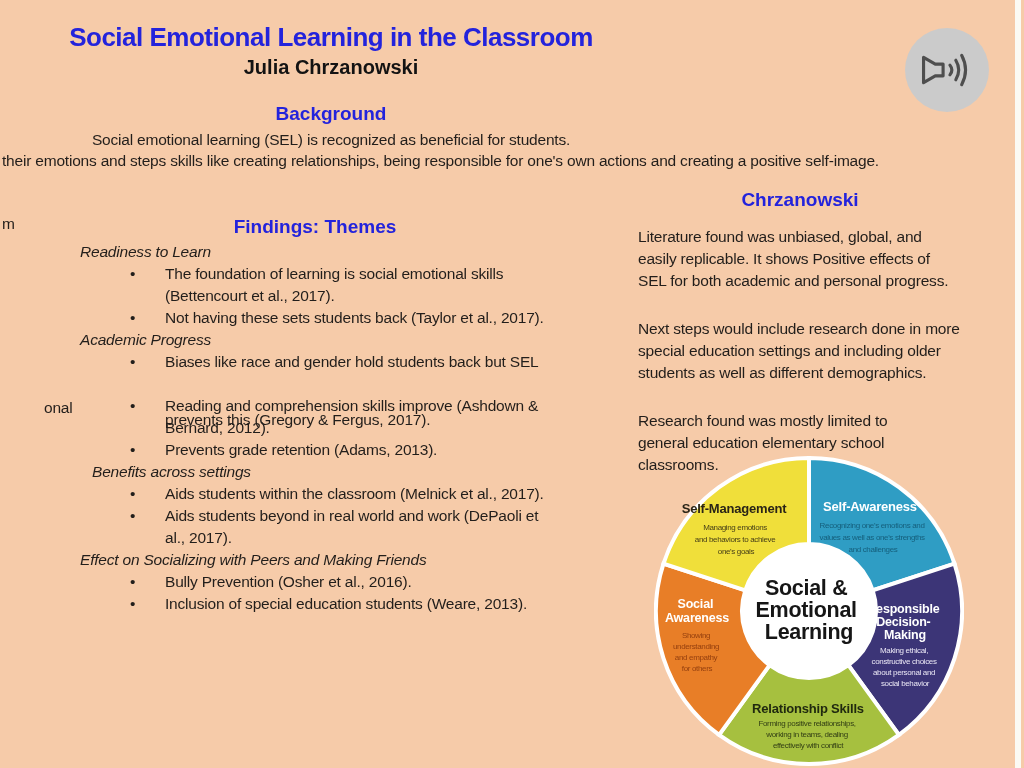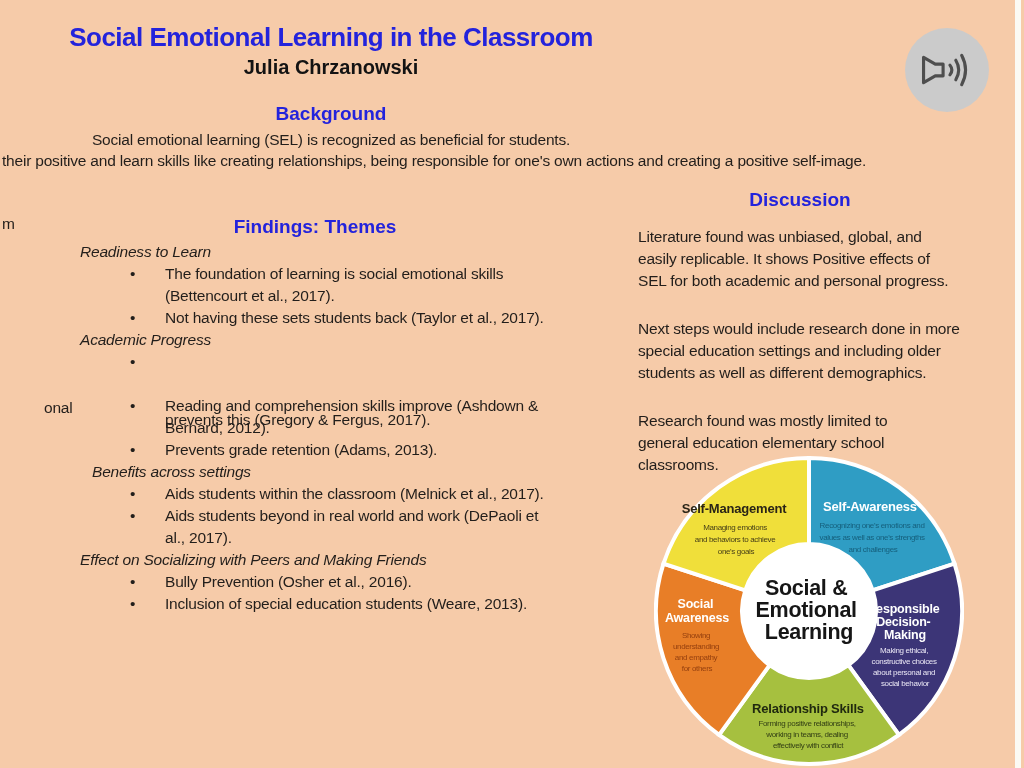--- a/index.html
+++ b/index.html
@@ -38,21 +38,21 @@
 </style>
 </head>
 <body>
 
 <div class="abs centercol">
   <div class="abs slide-title" style="top:22px;left:0;width:662px;">Social Emotional Learning in the Classroom</div>
   <div class="abs author" style="top:56px;left:0;width:662px;">Julia Chrzanowski</div>
   <div class="abs sec-head" style="top:103px;left:0;width:662px;">Background</div>
   <div class="abs body-txt" style="top:129px;left:0;width:662px;">Social emotional learning (SEL) is recognized as beneficial for students.</div>
 </div>
-<div class="abs body-txt nowrap" style="left:2px;top:150px;">their positive and learn skills like creating relationships, being responsible for one's own actions and creating a positive self-image.</div>
+<div class="abs body-txt nowrap" style="left:2px;top:150px;">their emotions and steps skills like creating relationships, being responsible for one's own actions and creating a positive self-image.</div>
 
 <div>
   <span class="frag" style="left:2px;top:215px;">m</span>
 
   <span class="frag" style="left:0px;top:399px;padding-left:44px;">onal</span>
 </div>
 
 <div class="abs sec-head" style="left:135px;top:216px;width:360px;text-align:center;">Findings: Themes</div>
 
 <div class="abs findings">
@@ -64,20 +64,21 @@
   <div class="f-row" style="top:287px;">
       <span class="ctxt">(Bettencourt et al., 2017).</span>
     </div>
   <div class="f-row" style="top:309px;">
       <span class="dot">•</span>
       <span class="btxt">Not having these sets students back (Taylor et al., 2017).</span>
     </div>
   <div class="f-row header" style="top:331px;"><span>Academic Progress</span></div>
   <div class="f-row" style="top:353px;">
       <span class="dot">•</span>
+      <span class="btxt">Biases like race and gender hold students back but SEL</span>
     </div>
   <div class="f-row" style="top:375px;margin-top:36px;">
       <span class="ctxt">prevents this (Gregory &amp; Fergus, 2017).</span>
     </div>
   <div class="f-row" style="top:397px;">
       <span class="dot">•</span>
       <span class="btxt">Reading and comprehension skills improve (Ashdown &amp;</span>
     </div>
   <div class="f-row" style="top:419px;">
       <span class="ctxt">Bernard, 2012).</span>
@@ -102,21 +103,21 @@
   <div class="f-row" style="top:573px;">
       <span class="dot">•</span>
       <span class="btxt">Bully Prevention (Osher et al., 2016).</span>
     </div>
   <div class="f-row" style="top:595px;">
       <span class="dot">•</span>
       <span class="btxt">Inclusion of special education students (Weare, 2013).</span>
     </div>
 </div>
 
-<div class="abs sec-head" style="left:640px;top:189px;width:320px;text-align:center;">Discussion</div>
+<div class="abs sec-head" style="left:640px;top:189px;width:320px;text-align:center;">Chrzanowski</div>
 <div class="abs disc">
   <p>Literature found was unbiased, global, and
 easily replicable. It shows Positive effects of
 SEL for both academic and personal progress.</p>
   <p>Next steps would include research done in more
 special education settings and including older
 students as well as different demographics.</p>
   <p>Research found was mostly limited to
 general education elementary school
 classrooms.</p>

